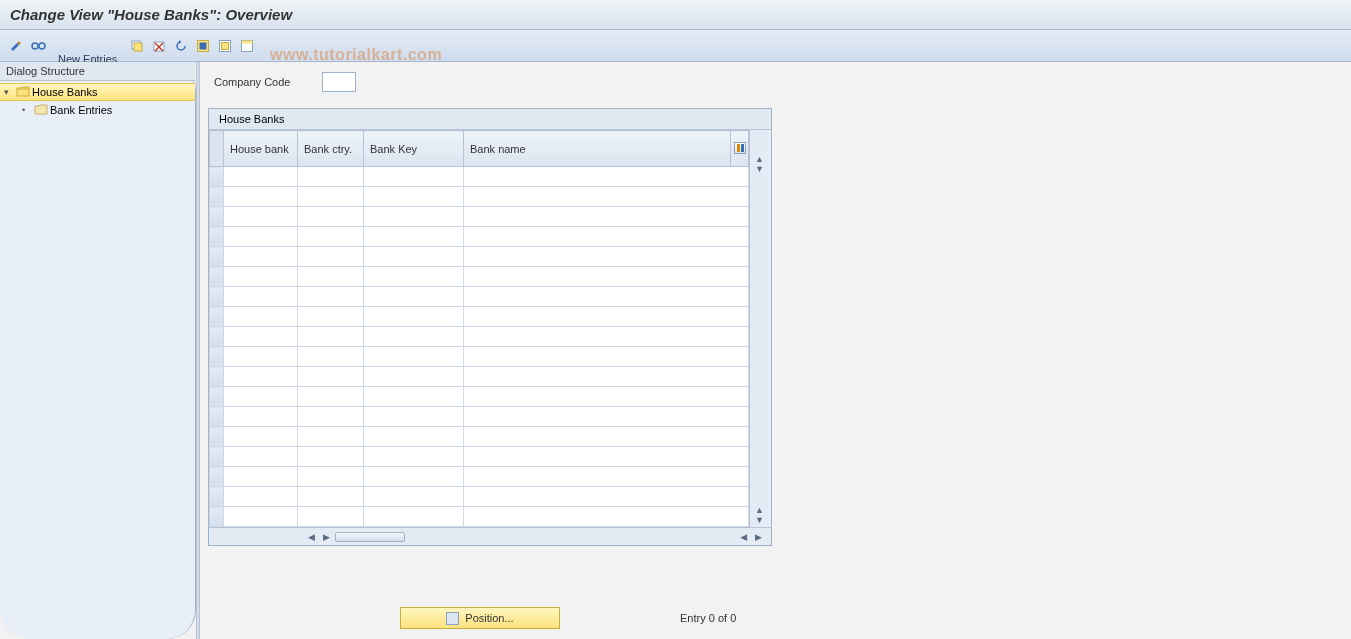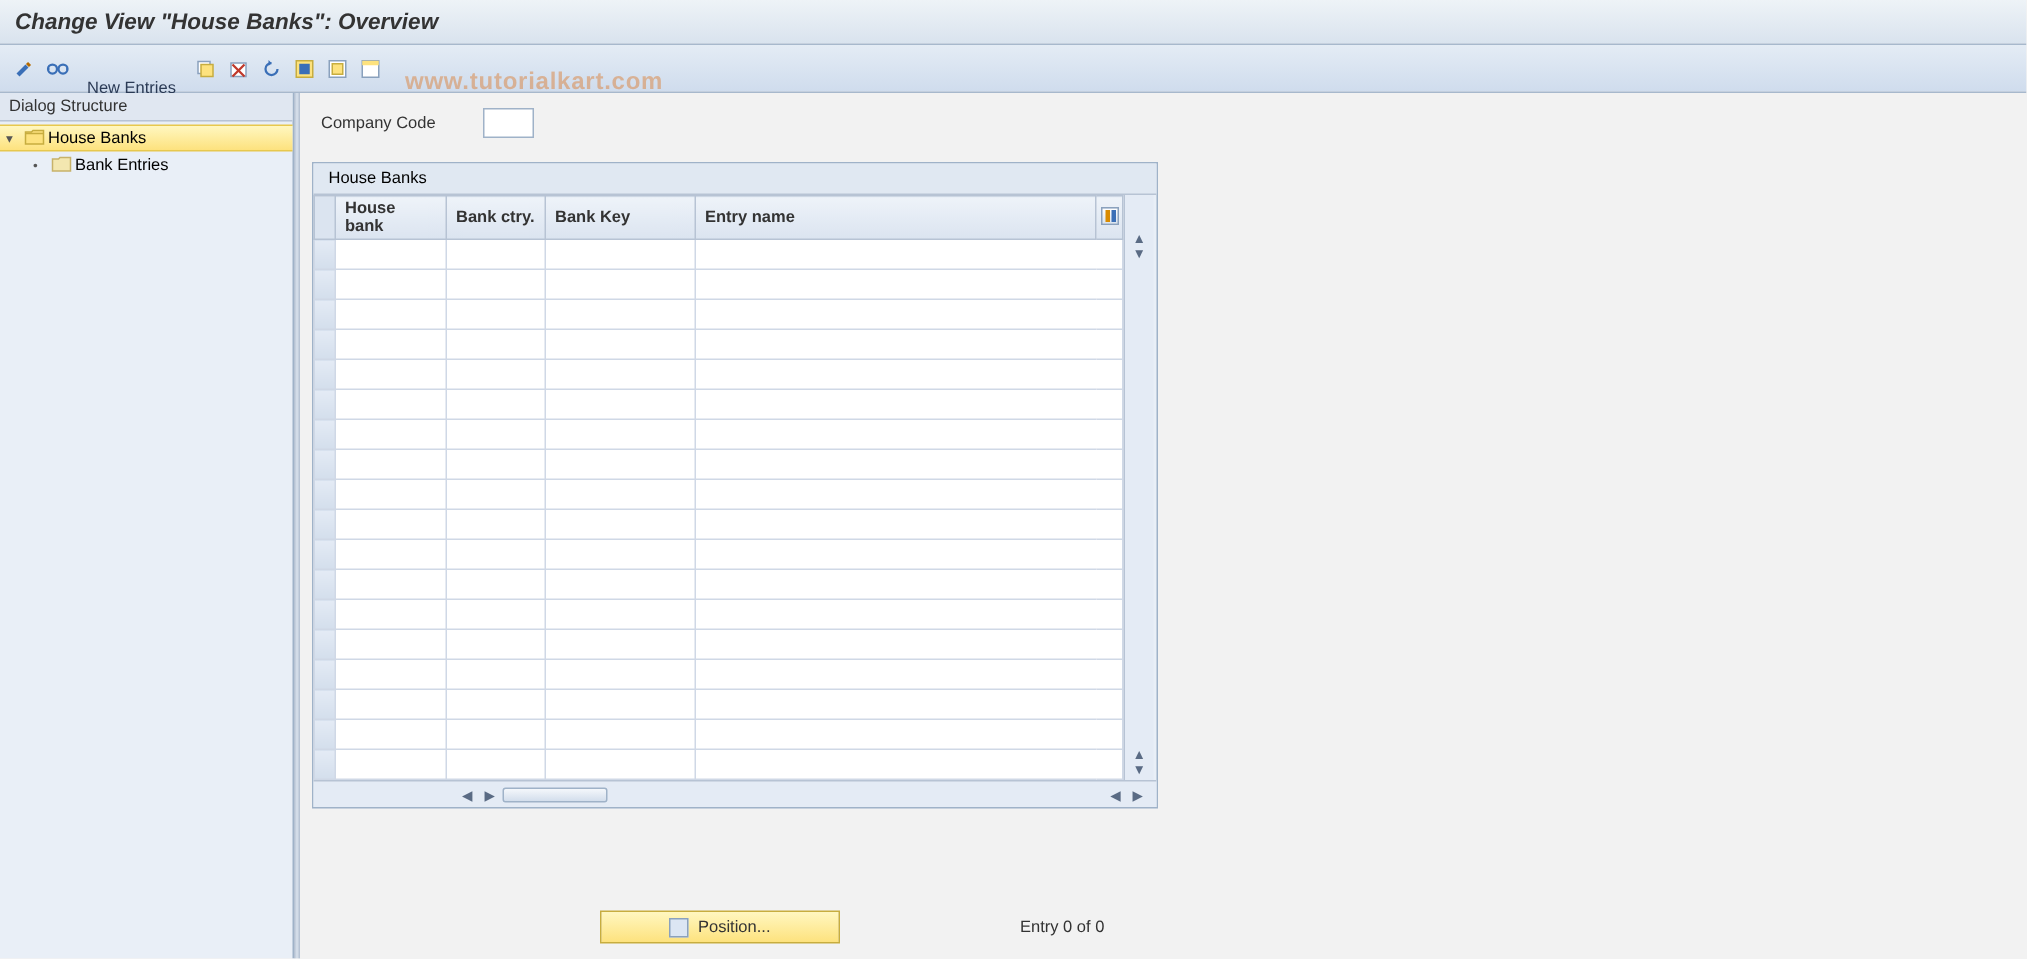--- a/index.html
+++ b/index.html
@@ -44,20 +44,21 @@
     margin-top: 26px;
   }
   .main {
     display: flex;
     height: calc(639px - 30px - 32px);
   }
   .sidebar {
     width: 196px;
     background: #e9eff7;
     border-right: 1px solid #9fb2c8;
+    border-radius: 29px;
   }
   .side-title {
     background: #e0e7f1;
     border-bottom: 1px solid #b7c3d4;
     padding: 3px 6px;
     color: #333;
   }
   .tree { padding: 2px 0; }
   .tree-row {
     display:flex; align-items:center;
@@ -111,24 +112,24 @@
   }
   .grid-wrap { display:flex; }
   .grid {
     border-collapse: collapse;
     width: 540px;
   }
   .grid th {
     background: linear-gradient(#eef3f9,#dbe4f0);
     border:1px solid #b7c3d4;
     text-align:left;
-    font-weight:bold;
+    font-weight:normal;
     color:#333;
     padding:2px 6px;
-    height:20px;
+    height:36px;
   }
   .grid th.selcol, .grid td.selcol {
     width:14px; background:#dbe4f0; padding:0;
   }
   .grid th.cfg {
     width:18px; text-align:center; padding:0;
     background: linear-gradient(#eef3f9,#dbe4f0);
   }
   .grid td {
     border:1px solid #cfd8e6;
@@ -296,21 +297,21 @@
     <div class="table-panel">
       <div class="table-title">House Banks</div>
       <div class="grid-wrap">
         <table class="grid">
           <thead>
             <tr>
               <th class="selcol"></th>
               <th style="width:74px">House bank</th>
               <th style="width:66px">Bank ctry.</th>
               <th style="width:100px">Bank Key</th>
-              <th>Entry name</th>
+              <th>Bank name</th>
               <th class="cfg"><span class="cfg-box"></span></th>
             </tr>
           </thead>
           <tbody id="grid-body">
               <tr>
                 <td class="selcol"></td>
                 <td></td>
                 <td></td>
                 <td></td>
                 <td colspan="2"></td>

